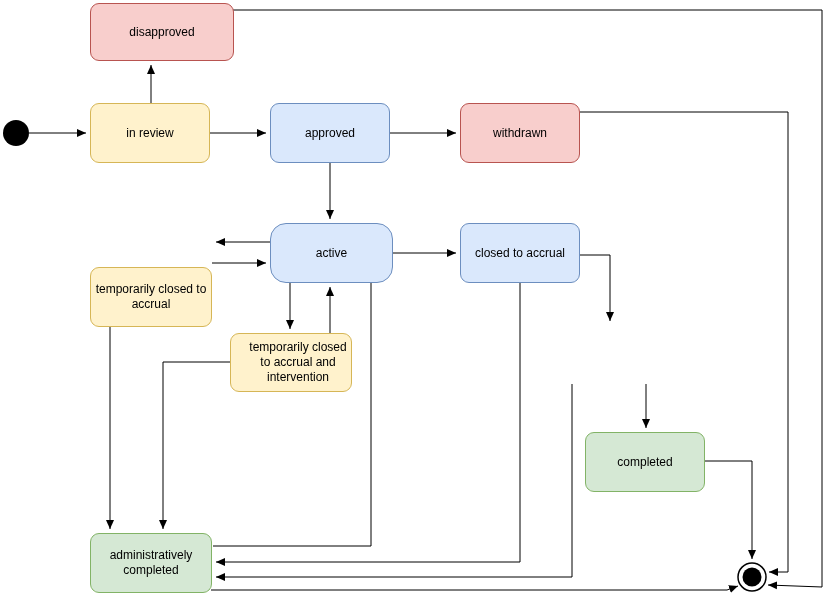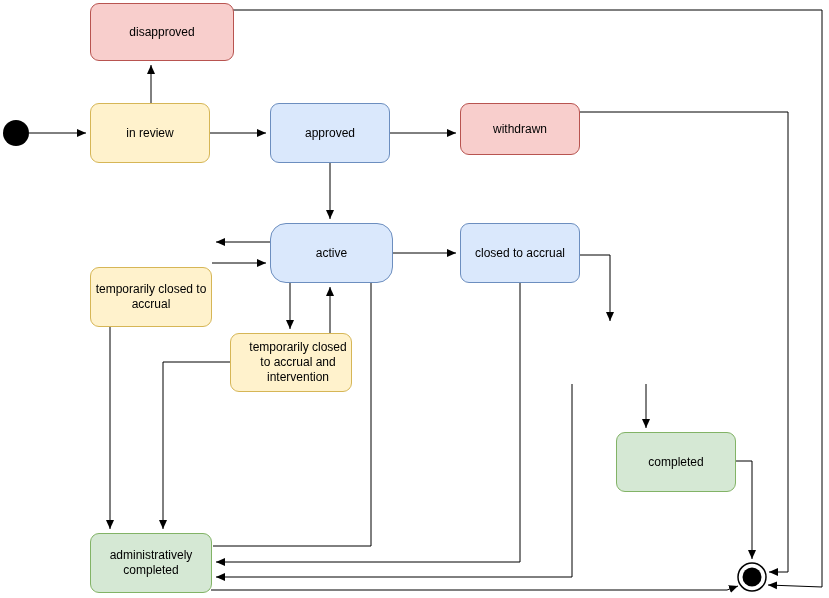--- a/index.html
+++ b/index.html
@@ -77,28 +77,28 @@
       <circle cx="752" cy="577" r="9.5" fill="#000000"></circle>
     </g>
   </svg>
 
   <div class="state c-red" style="left:90px;  top:3px;   width:144px; height:58px;">disapproved</div>
 
   <div class="state c-yellow" style="left:90px;  top:103px; width:120px; height:60px;">in review</div>
 
   <div class="state c-blue" style="left:270px; top:103px; width:120px; height:60px;">approved</div>
 
-  <div class="state c-red" style="left:460px; top:103px; width:120px; height:52px;">withdrawn</div>
+  <div class="state c-red" style="left:460px; top:103px; width:120px; height:60px;">withdrawn</div>
 
   <div class="state c-yellow" style="left:90px;  top:223px; width:122px; height:60px;margin-top:44px;">temporarily closed to accrual</div>
 
   <div class="state c-blue" style="left:270px; top:223px; width:123px; height:60px;border-radius:16px;">active</div>
 
   <div class="state c-blue" style="left:460px; top:223px; width:120px; height:60px;">closed to accrual</div>
 
   <div class="state c-yellow" style="left:230px; top:333px; width:122px; height:59px;padding-left:17px;">temporarily closed to accrual and intervention</div>
 
 
-  <div class="state c-green" style="left:585px; top:432px; width:120px; height:60px;margin-left:31px;">completed</div>
+  <div class="state c-green" style="left:585px; top:432px; width:120px; height:60px;">completed</div>
 
   <div class="state c-green" style="left:90px;  top:533px; width:122px; height:60px;">administratively completed</div>
 
 </div>
 
 </body></html>

